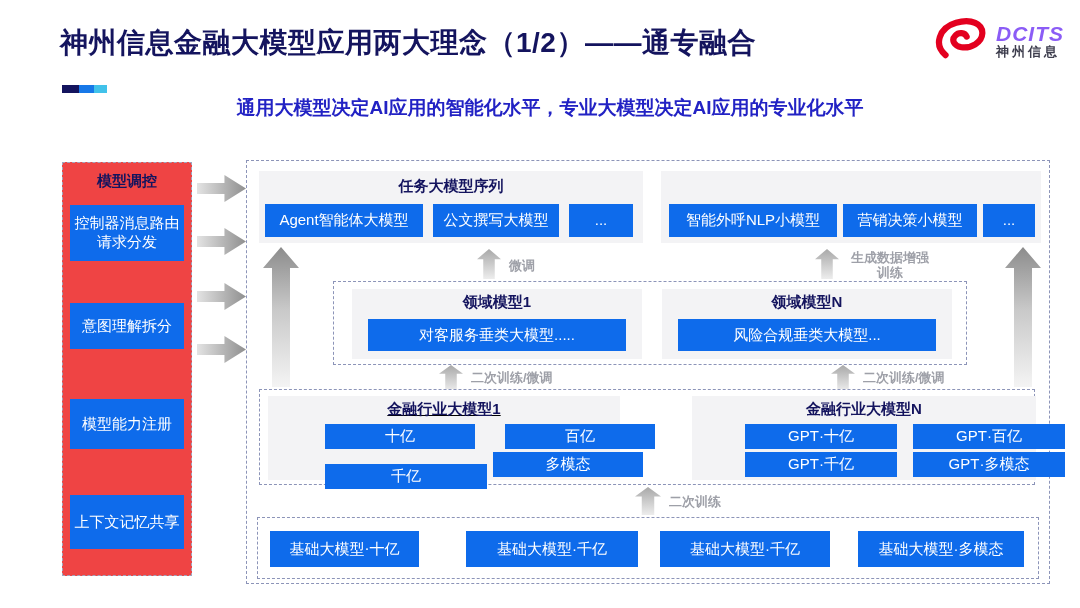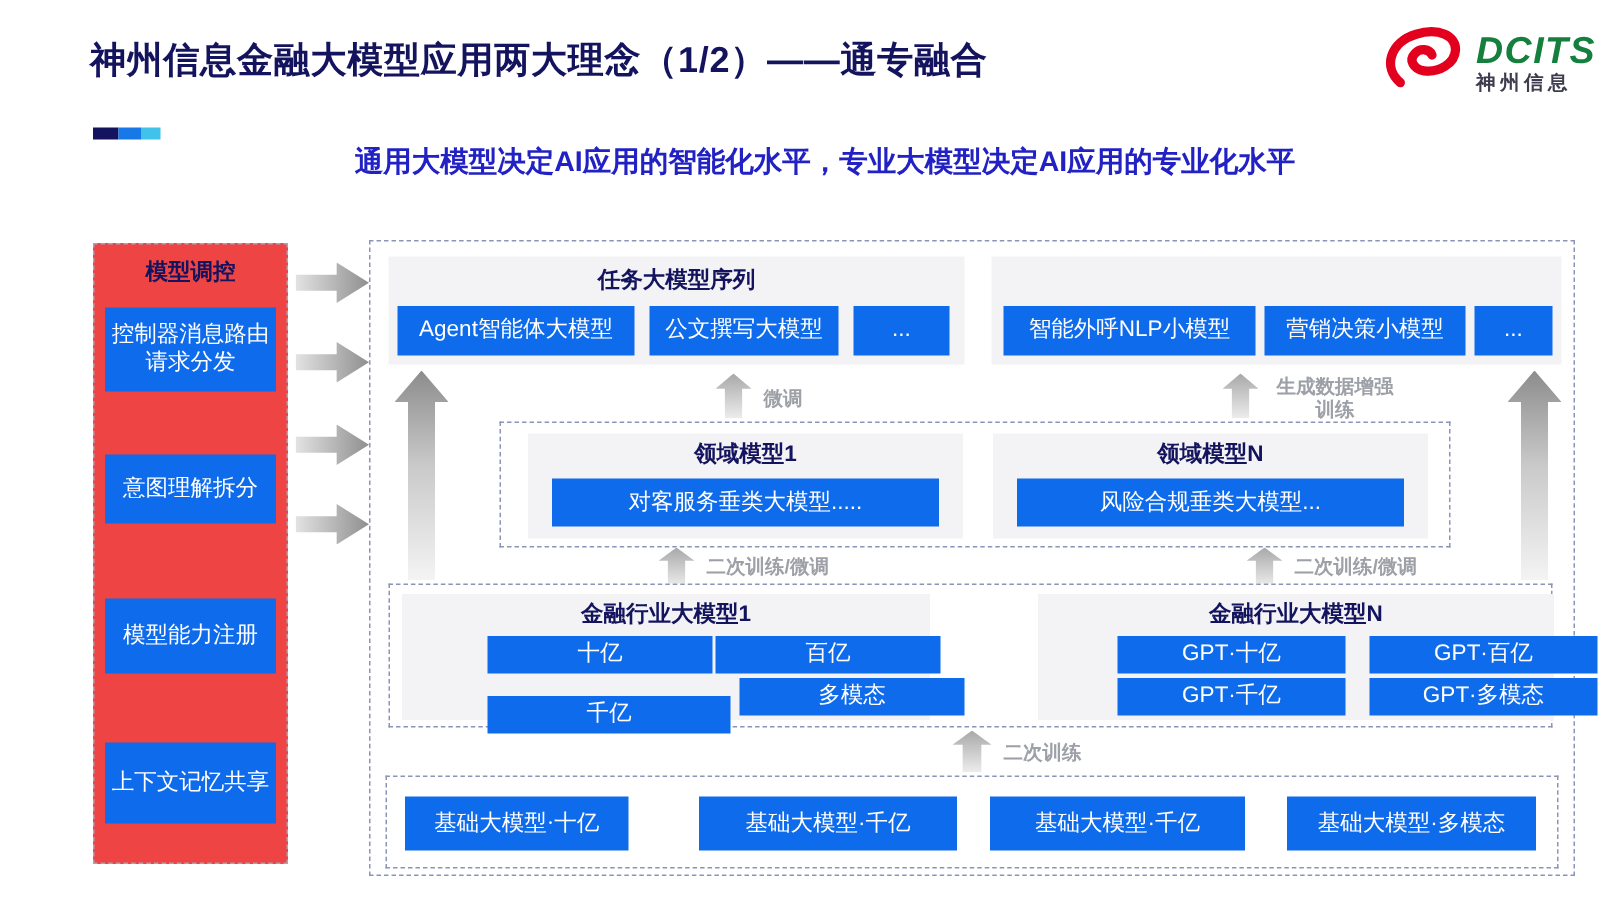--- a/index.html
+++ b/index.html
@@ -1,30 +1,30 @@
 <!DOCTYPE html>
 <html><head>
 <meta charset="utf-8">
 <style>
   * { margin:0; padding:0; box-sizing:border-box; }
   html,body { background:#ffffff; }
   body { font-family:"Liberation Sans","DejaVu Sans",sans-serif; }
   .slide { position:relative; width:1080px; height:608px; background:#fff; overflow:hidden; }
 
   
-  .title { position:absolute; left:60px; top:24px; font-size:24px; font-weight:bold; color:#14145E; letter-spacing:0.5px; }
+  .title { position:absolute; left:60px; top:24px; font-size:28px; font-weight:bold; color:#14145E; letter-spacing:0.5px; }
   .accent { position:absolute; left:62px; top:85px; display:flex; height:8px; }
   .accent span { display:block; height:8px; }
   .accent .a1 { width:17px; background:#14145E; }
   .accent .a2 { width:15px; background:#1778E8; }
   .accent .a3 { width:13px; background:#41C2EA; }
   .subtitle { position:absolute; left:140px; top:95px; width:820px; text-align:center; font-size:19px; font-weight:bold; color:#2222C4; }
   .logo { position:absolute; right:16px; top:16px; display:flex; align-items:center; gap:5px; }
   .logo-text { display:flex; flex-direction:column; line-height:1.1; }
-  .logo-brand { font-size:25px; font-weight:800; font-style:italic; color:#15803d; letter-spacing:1px; }
+  .logo-brand { font-size:21px; font-weight:800; font-style:italic; color:#8b5cf6; letter-spacing:1px; }
   .logo-cn { font-size:13px; font-weight:bold; color:#3D3D4D; letter-spacing:3px; }
 
   
   .panel { position:absolute; background:#F3F3F5; }
   .dashed { border:1px dashed #8C94B8; background:#fff; position:absolute; }
   .navy-h { font-weight:bold; font-size:15px; color:#14145E; text-align:center; }
   .bluebox { background:#0E6BEB; color:#fff; display:flex; align-items:center; justify-content:center; font-size:15px; text-align:center; line-height:1.25; }
   .arrow-label { position:absolute; color:#9EA0A8; font-weight:bold; font-size:13px; }
   .up-arrow { position:absolute; clip-path:polygon(50% 0,100% 34%,74% 34%,74% 100%,26% 100%,26% 34%,0 34%); background:linear-gradient(to bottom,#A8A8A8,#EDEDED); }
   .big-up-arrow { position:absolute; clip-path:polygon(50% 0,100% 15%,75% 15%,75% 100%,25% 100%,0 15%,25% 15%,0 15%); clip-path:polygon(50% 0,100% 15%,75% 15%,75% 100%,25% 100%,25% 15%,0 15%); background:linear-gradient(to bottom,#8C8C8C 0%,#C9C9C9 45%,#F4F4F4 100%); }
@@ -127,24 +127,24 @@
         <div class="bluebox" style="position:absolute;left:16px;top:30px;width:258px;height:32px;text-align:center;">风险合规垂类大模型...</div>
       </div>
     </div>
 
     <div class="up-arrow" style="left:192px;top:204px;width:24px;height:26px;"></div>
     <div class="arrow-label" style="left:224px;top:208px;">二次训练/微调</div>
     <div class="up-arrow" style="left:584px;top:204px;width:24px;height:26px;"></div>
     <div class="arrow-label" style="left:616px;top:208px;">二次训练/微调</div>
 
     <div class="dashed" style="left:12px;top:228px;width:776px;height:96px;">
-      <div class="panel ipanel" style="left:8px;top:6px;width:352px;">
+      <div class="panel ipanel" style="left:8px;top:6px;width:352px;text-decoration:underline;">
         <div class="navy-h">金融行业大模型1</div>
         <div class="bluebox" style="left:16px;top:28px;width:150px;">十亿</div>
-        <div class="bluebox" style="left:168px;top:28px;width:150px;">百亿</div>
+        <div class="bluebox" style="left:196px;top:28px;width:150px;">百亿</div>
         <div class="bluebox" style="left:16px;top:68px;width:162px;">千亿</div>
         <div class="bluebox" style="left:184px;top:56px;width:150px;">多模态</div>
       </div>
       <div class="panel ipanel" style="left:432px;top:6px;width:344px;">
         <div class="navy-h">金融行业大模型N</div>
         <div class="bluebox" style="left:12px;top:28px;width:152px;">GPT·十亿</div>
         <div class="bluebox" style="left:180px;top:28px;width:152px;">GPT·百亿</div>
         <div class="bluebox" style="left:12px;top:56px;width:152px;">GPT·千亿</div>
         <div class="bluebox" style="left:180px;top:56px;width:152px;">GPT·多模态</div>
       </div>

